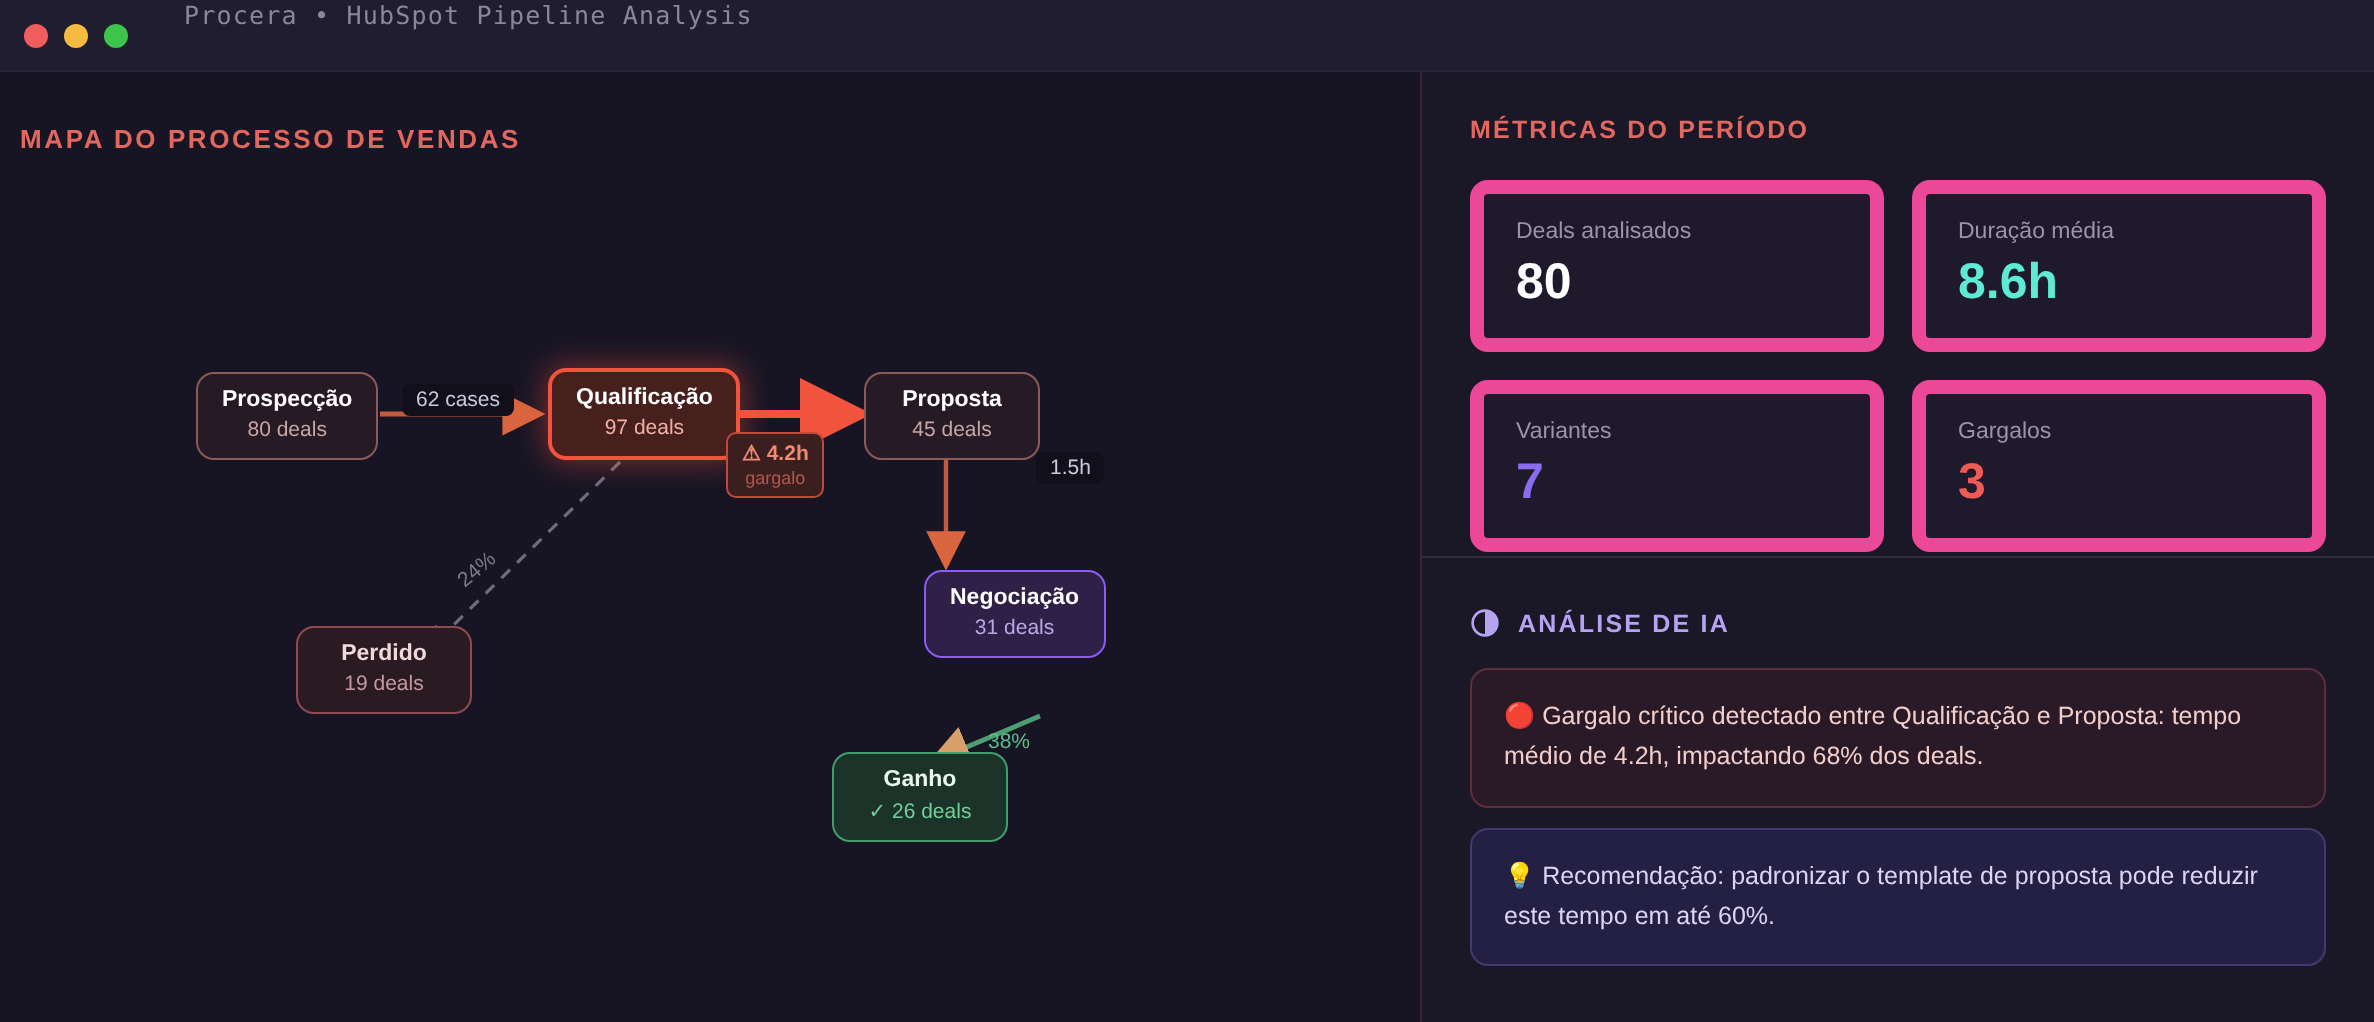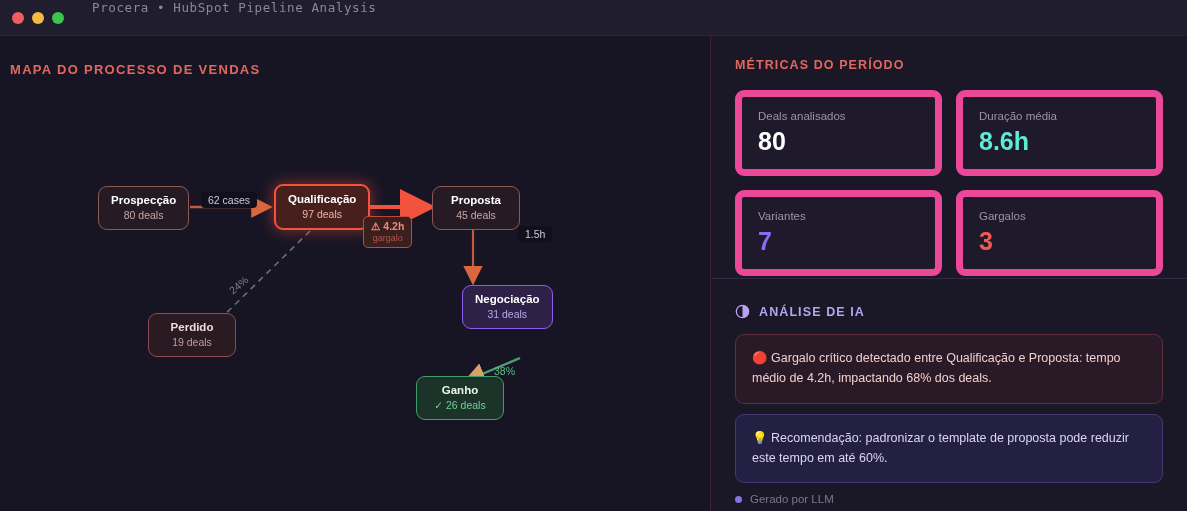--- a/index.html
+++ b/index.html
@@ -315,20 +315,16 @@
       <div class="insight warn">
         <span>🔴</span>
         <span>Gargalo crítico detectado entre Qualificação e Proposta: tempo médio de 4.2h, impactando 68% dos deals.</span>
       </div>
 
       <div class="insight tip">
         <span>💡</span>
         <span>Recomendação: padronizar o template de proposta pode reduzir este tempo em até 60%.</span>
       </div>
 
-      <div class="footer-note">
-        <span class="dot-purple"></span>
-        <span>Gerado por LLM</span>
-      </div>
     </div>
 
   </div>
 </div>
 
 </body></html>

